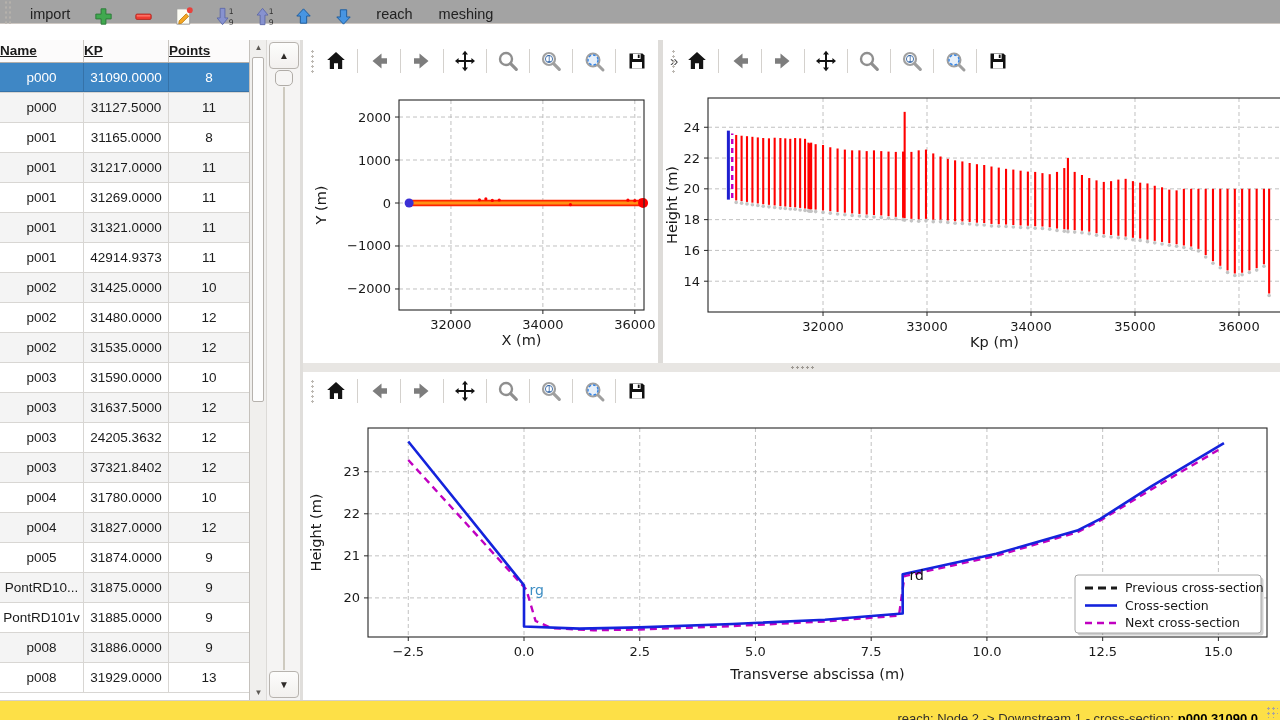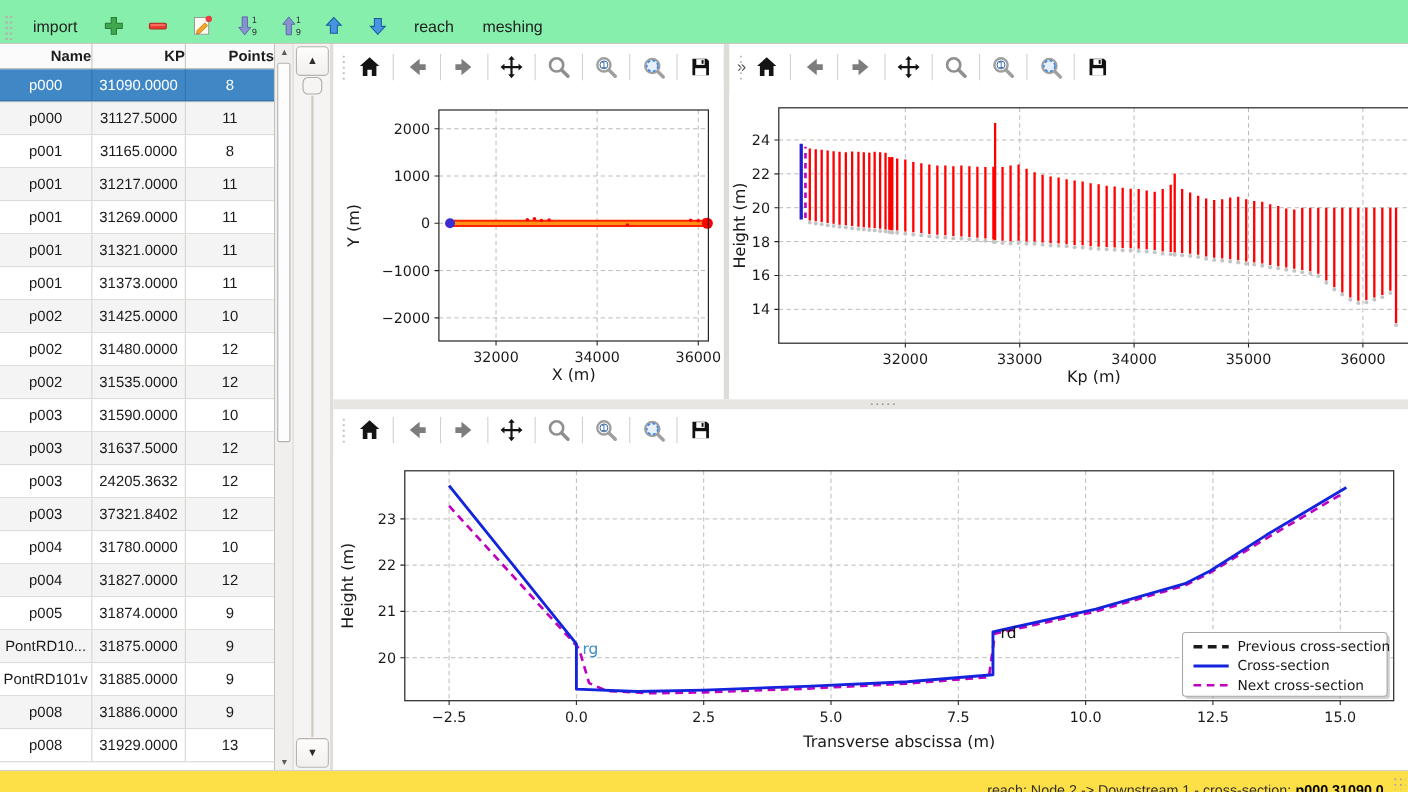--- a/index.html
+++ b/index.html
@@ -1,36 +1,36 @@
 <!DOCTYPE html>
 <html><head>
 <meta charset="utf-8">
 <style>
   html,body{margin:0;padding:0;width:1280px;height:720px;overflow:hidden;
     font-family:"Liberation Sans",sans-serif;background:#f6f5f4;}
   .app{position:relative;width:1280px;height:720px;background:#fff;}
 
   
-  .topbar{position:absolute;left:0;top:0;width:1280px;height:40px;background:#86efac;
-    border-bottom:1px solid #cdc7c2;display:flex;align-items:flex-end;gap:6px;box-sizing:border-box;padding-left:4px;}
+  .topbar{position:absolute;left:0;top:0;width:1280px;height:24px;background:#a3a3a3;
+    border-bottom:1px solid #cdc7c2;display:flex;align-items:flex-start;gap:6px;box-sizing:border-box;padding-left:4px;}
   .tb-grip{width:8px;height:26px;margin-right:2px;
     background-image:radial-gradient(circle,#b5b1ab 1px,transparent 1.3px);background-size:4px 5px;}
   .tb-text{border:none;background:transparent;font-family:"Liberation Sans",sans-serif;
     font-size:14.5px;color:#222;padding:6px 10px;border-radius:4px;}
   .tb-btn{width:34px;height:32px;border:none;background:transparent;border-radius:4px;
     display:flex;align-items:center;justify-content:center;padding:0;}
   .tb-btn svg{width:23px;height:23px;}
 
   
   .leftpane{position:absolute;left:0;top:40px;width:300px;height:660px;background:#f5f4f3;}
   .xs-table{position:absolute;left:0;top:0;width:250px;height:660px;background:#fff;
     border-right:1px solid #c5c1bc;box-sizing:border-box;overflow:hidden;font-size:13.5px;color:#1b1b1b;}
   .t-head{display:grid;grid-template-columns:84px 85px 81px;height:22px;line-height:22px;
     font-weight:bold;background:#fcfbfb;border-bottom:1px solid #b3afaa;}
-  .t-head div{text-align:right;border-right:1px solid #c9c5c0;box-sizing:border-box;}
+  .t-head div{text-align:left;border-right:1px solid #c9c5c0;box-sizing:border-box;text-decoration:underline;}
   .t-row{display:grid;grid-template-columns:84px 85px 81px;height:30px;line-height:29px;
     border-bottom:1px solid #d8d6d3;box-sizing:border-box;background:#fff;}
   .t-row.odd{background:#f4f4f4;}
   .t-row div{text-align:center;border-right:1px solid #d8d6d3;box-sizing:border-box;
     overflow:hidden;text-overflow:ellipsis;white-space:nowrap;}
   .t-row.sel{background:#3f87c5;color:#fff;}
   .t-row.sel div{border-right:1px solid #3572a8;border-bottom:1px solid #3572a8;}
 
   
   .vscroll{position:absolute;left:250px;top:0;width:17px;height:660px;background:#f0efed;
@@ -161,21 +161,21 @@
             <div>31269.0000</div>
             <div>11</div>
           </div>
           <div class="t-row odd">
             <div>p001</div>
             <div>31321.0000</div>
             <div>11</div>
           </div>
           <div class="t-row">
             <div>p001</div>
-            <div>31373.0000</div>
+            <div>42914.9373</div>
             <div>11</div>
           </div>
           <div class="t-row odd">
             <div>p002</div>
             <div>31425.0000</div>
             <div>10</div>
           </div>
           <div class="t-row">
             <div>p002</div>
             <div>31480.0000</div>

